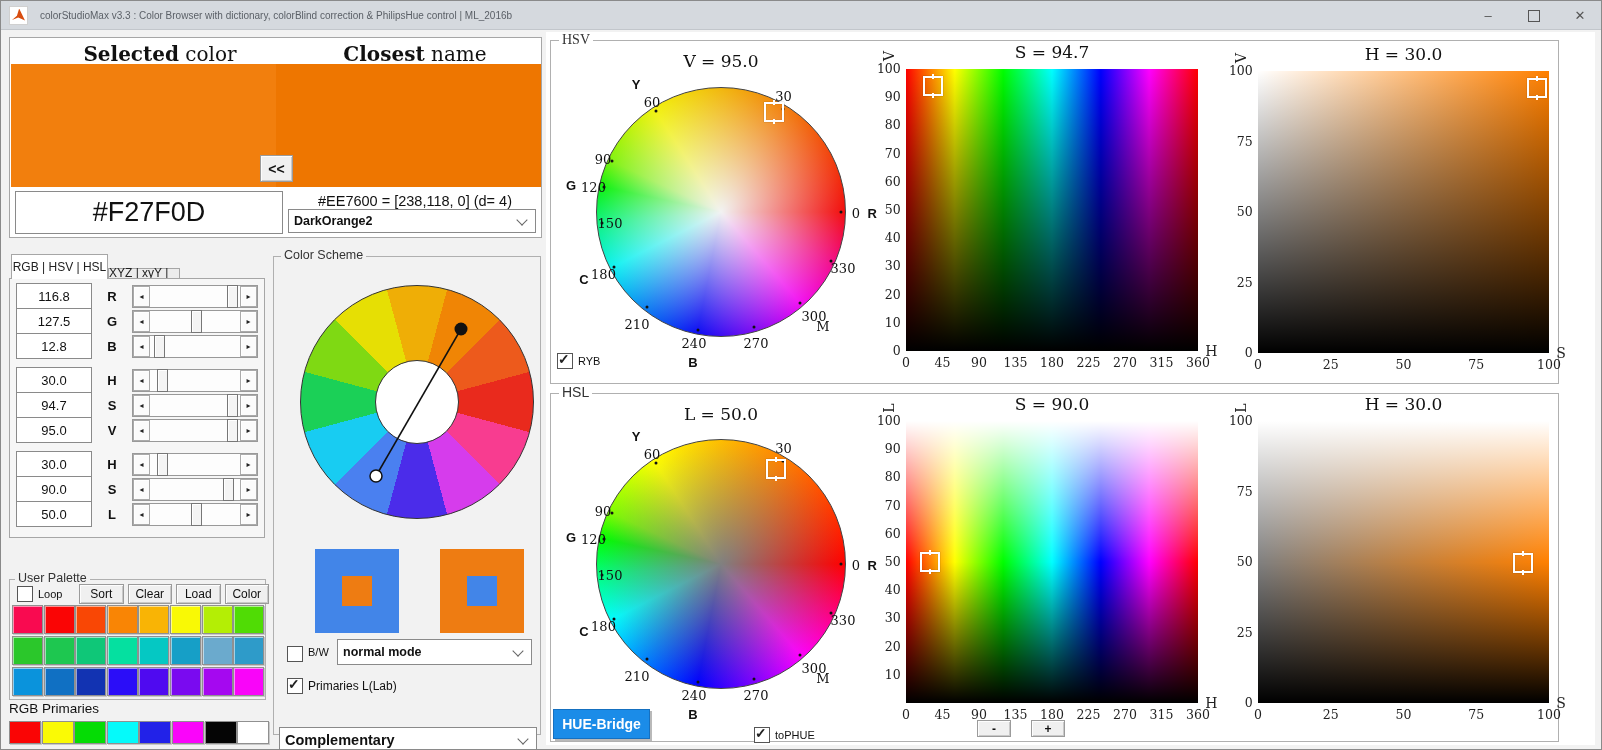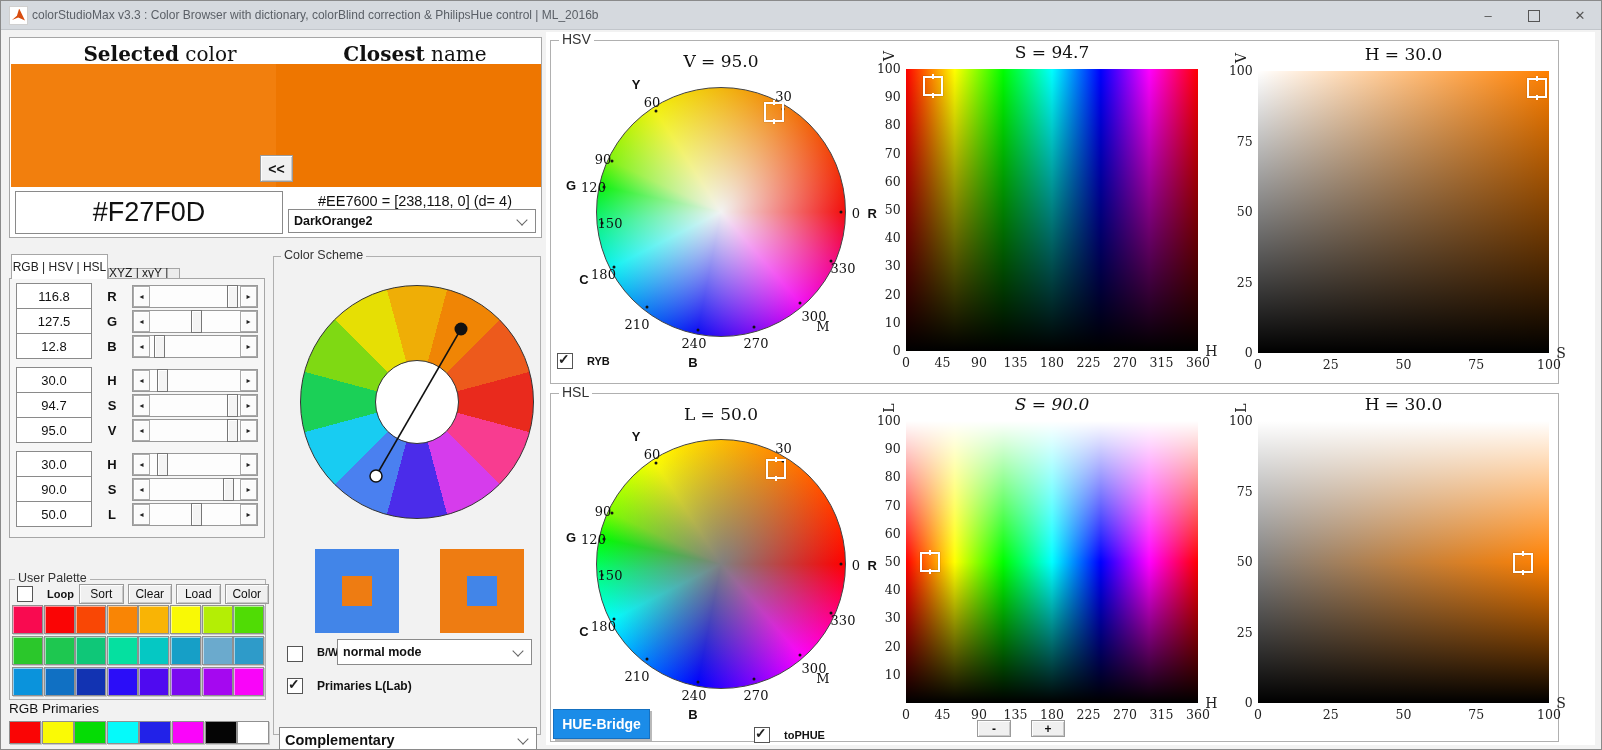--- a/index.html
+++ b/index.html
@@ -2,36 +2,36 @@
 <html><head>
 <meta charset="utf-8">
 <style>
   html,body{margin:0;padding:0;background:#c8c8c8;font-family:"Liberation Sans",sans-serif;}
   #root{position:relative;width:1602px;height:750px;background:#f2f2f2;border:1px solid #8a8a8a;box-sizing:border-box;overflow:hidden;}
   .abs{position:absolute;box-sizing:border-box;}
   
   #titlebar{left:0;top:0;width:1602px;height:29px;background:#d5d9de;border-bottom:1px solid #c2c6cb;display:flex;align-items:center;}
   .ml-icon{width:17px;height:17px;margin-left:8px;background:#fff;border:1px solid #d0d0d0;position:relative;}
   .ml-icon::after{content:"";position:absolute;left:2px;top:2px;right:2px;bottom:2px;background:#d84d10;clip-path:polygon(55% 0,100% 92%,48% 70%,0 88%,38% 55%);}
-  #title-text{margin-left:4px;font-size:12px;color:#5a5f66;}
+  #title-text{margin-left:12px;font-size:10px;color:#5a5f66;}
   .wbtns{position:absolute;right:0;top:0;height:29px;display:flex;}
   .wbtn{width:46px;height:29px;display:flex;align-items:center;justify-content:center;color:#555;font-size:13px;}
   .wbtn .sq{width:10px;height:10px;border:1px solid #555;}
   
   .panel{background:#fff;border:1px solid #a6a6a6;}
   .gbox{border:1px solid #b0b0b0;background:transparent;}
   .gbox-label{position:absolute;font-size:12.5px;color:#333;background:#f2f2f2;padding:0 3px;line-height:13px;}
   .gbox-label.on-white{background:#fff;}
   .btn{background:#f0f0f0;border:1px solid #9b9b9b;box-shadow:inset 1px 1px 0 #fdfdfd, inset -1px -1px 0 #c9c9c9;display:flex;align-items:center;justify-content:center;font-size:12px;color:#111;}
   .combo{background:#fff;border:1px solid #8a8a8a;display:flex;align-items:center;position:relative;}
   .combo .ctext{flex:1;padding-left:5px;font-size:12.5px;font-weight:bold;color:#111;white-space:nowrap;overflow:hidden;}
   .combo .chev{width:7px;height:7px;border-right:1.6px solid #666;border-bottom:1.6px solid #666;transform:rotate(45deg);margin-right:9px;margin-top:-3px;}
   .cb{width:14px;height:14px;background:#fff;border:1px solid #555;position:relative;flex:none;}
   .cb.checked::after{content:"✓";position:absolute;left:0px;top:-3px;font-size:14px;font-weight:bold;color:#222;}
-  .cblab{font-size:11px;font-weight:bold;color:#111;margin-left:14px;white-space:nowrap;}
+  .cblab{font-size:11px;font-weight:normal;color:#111;margin-left:5px;white-space:nowrap;}
   
   .srow{display:flex;align-items:center;height:24px;margin:0 6px 1px 6px;}
   .srow.gap{margin-top:10px;}
   .vbox{width:74px;height:24px;background:#fff;border:1px solid #8a8a8a;display:flex;align-items:center;justify-content:center;font-size:13px;color:#111;flex:none;}
   .slab{width:40px;text-align:center;font-weight:bold;font-size:13px;color:#111;flex:none;}
   .slider{flex:1;height:21px;border:1px solid #999;background:#fdfdfd;display:flex;position:relative;}
   .sl-arrow{width:15px;background:#fbfbfb;border:1px solid #aaa;box-shadow:inset 1px 1px 0 #fff;display:flex;align-items:center;justify-content:center;font-size:8px;color:#222;flex:none;}
   .sl-mid{flex:1;position:relative;}
   .sl-thumb{position:absolute;top:-1px;bottom:-1px;width:9px;background:#f4f4f4;border:1px solid #777;box-shadow:inset 1px 1px 0 #fff;}
   
@@ -291,21 +291,21 @@
   <div class="abs" style="left:286px;top:677px;display:flex;align-items:center;">
     <span class="cb checked"></span>
     <span class="cblab" style="font-size:12px;">Primaries L(Lab)</span>
   </div>
   <div class="abs combo" style="left:278px;top:700px;width:258px;height:26px;">
     <span class="ctext" style="font-size:14.5px;">Complementary</span>
     <span class="chev"></span>
   </div>
 
   <div class="abs gbox" style="left:549px;top:39px;width:1009px;height:344px;background:#fff;"></div>
-  <div class="abs gbox-label on-white" style="left:558px;top:32px;font-size:14px;">HSV</div>
+  <div class="abs gbox-label on-white" style="left:558px;top:32px;font-size:14px;font-family:Liberation Serif, serif;">HSV</div>
   <div class="abs fig-title" style="left:620px;top:50px;width:200px;">V = 95.0</div>
 
   <div class="abs" style="left:595px;top:86px;width:250px;height:250px;">
     <div class="wheel hsv fill"></div>
     <div>
         <span class="wlab" style="left: 75%; top: 3.6%;">30</span>
         <span class="wlab bold" style="left: 16%; top: -1.2%;">Y</span>
         <span class="wlab" style="left: 22.4%; top: 6%;">60</span>
         <span class="wlab" style="left: 2.8%; top: 28.8%;">90</span>
         <span class="wlab bold" style="left: -10%; top: 39%;">G</span>
@@ -442,21 +442,21 @@
       </div>
     <span class="mk" style="left:72%;top:12%;"></span>
   </div>
   <div id="hue-bridge" class="abs" style="left:552px;top:708px;width:97px;height:30px;">HUE-Bridge</div>
   <div class="abs" style="left:753px;top:726px;display:flex;align-items:center;">
     <span class="cb checked"></span>
     <span class="cblab">toPHUE</span>
   </div>
 
   <div class="sq" style="left:905px;top:420px;width:292px;height:282px;">
-    <div class="fig-title" style="top:-9.5%;font-style:italic;">S = 90.0</div>
+    <div class="fig-title" style="top:-9.5%;">S = 90.0</div>
     <div class="fill grad-hue"></div>
     <div class="fill ov-l"></div>
     <div>
         <span class="tick xtick" style="left: 0%;">0</span>
         <span class="tick xtick" style="left: 12.5%;">45</span>
         <span class="tick xtick" style="left: 25%;">90</span>
         <span class="tick xtick" style="left: 37.5%;">135</span>
         <span class="tick xtick" style="left: 50%;">180</span>
         <span class="tick xtick" style="left: 62.5%;">225</span>
         <span class="tick xtick" style="left: 75%;">270</span>

